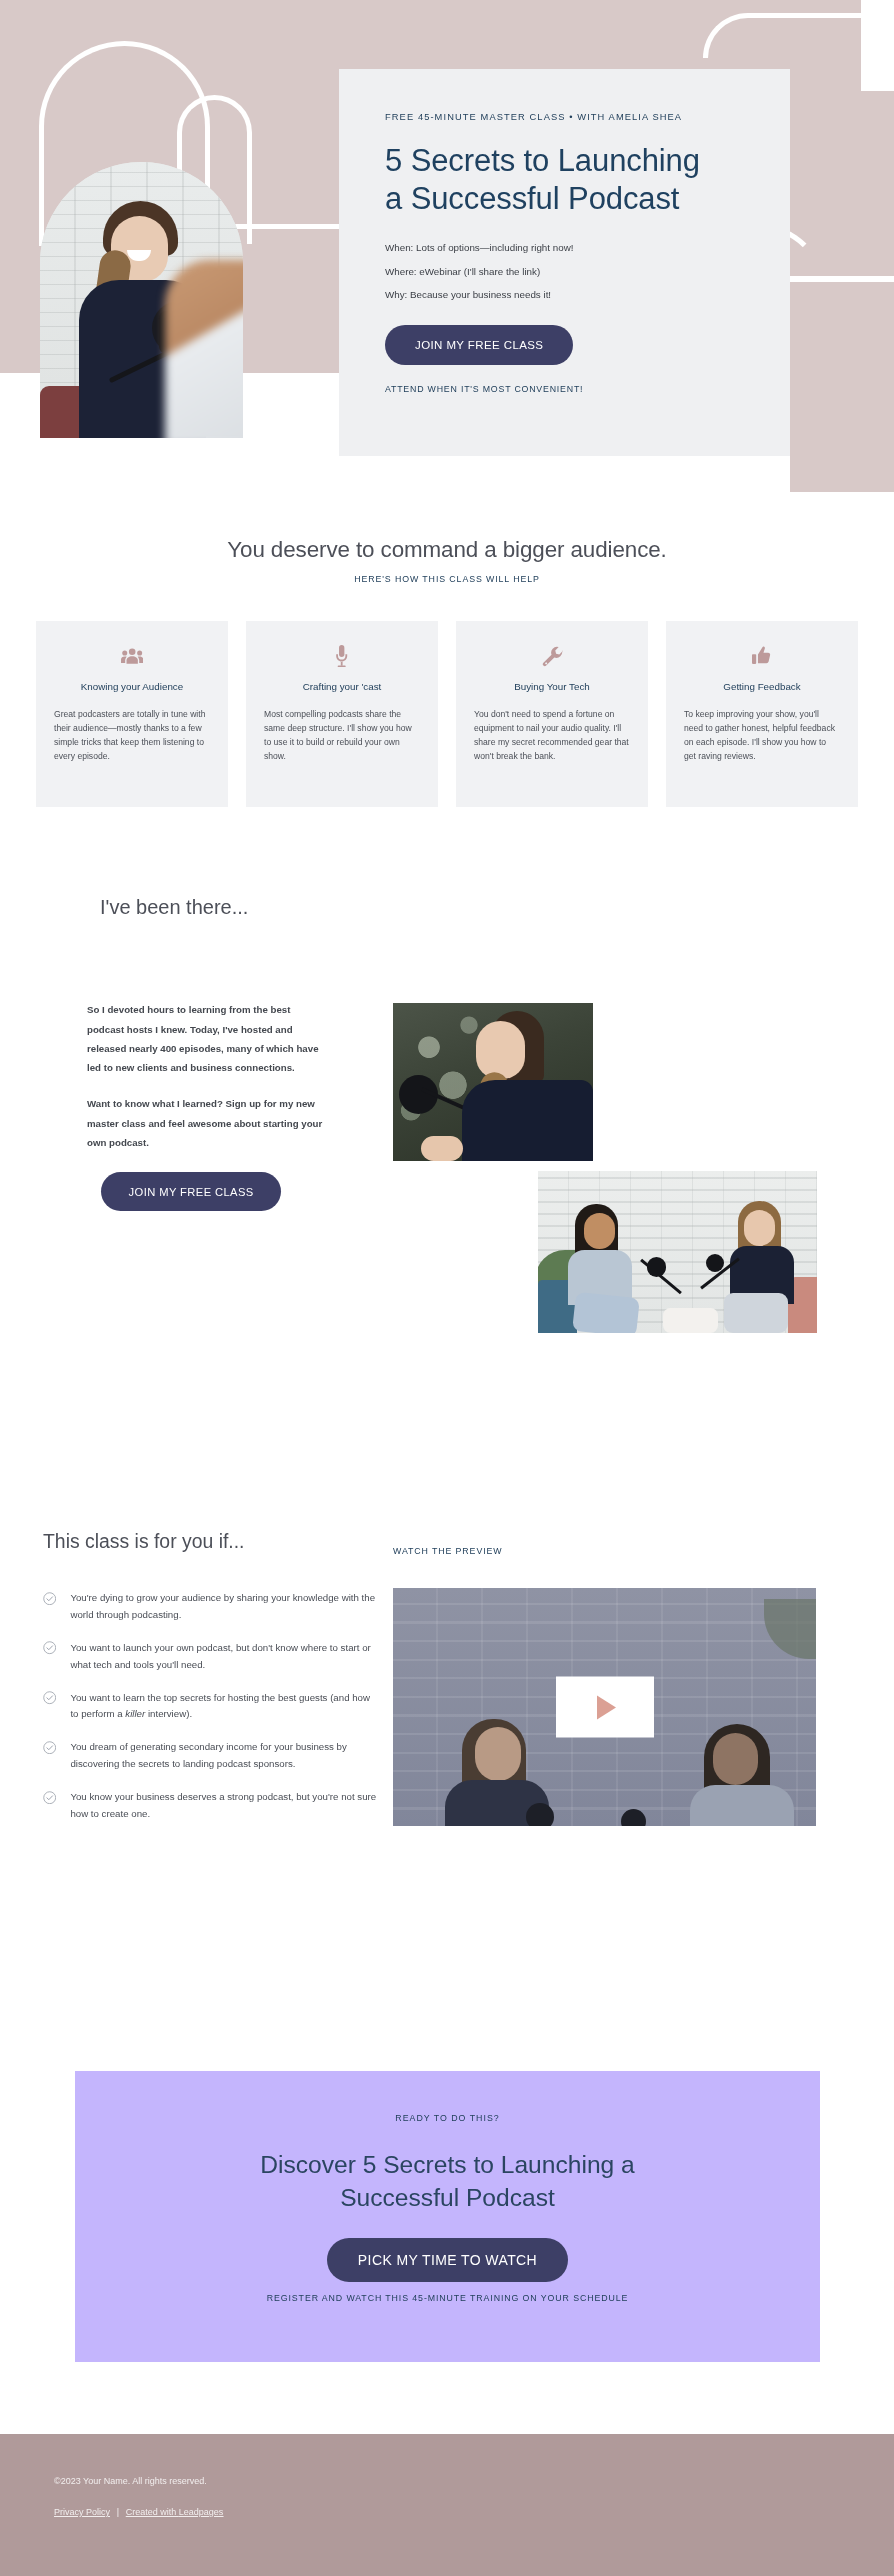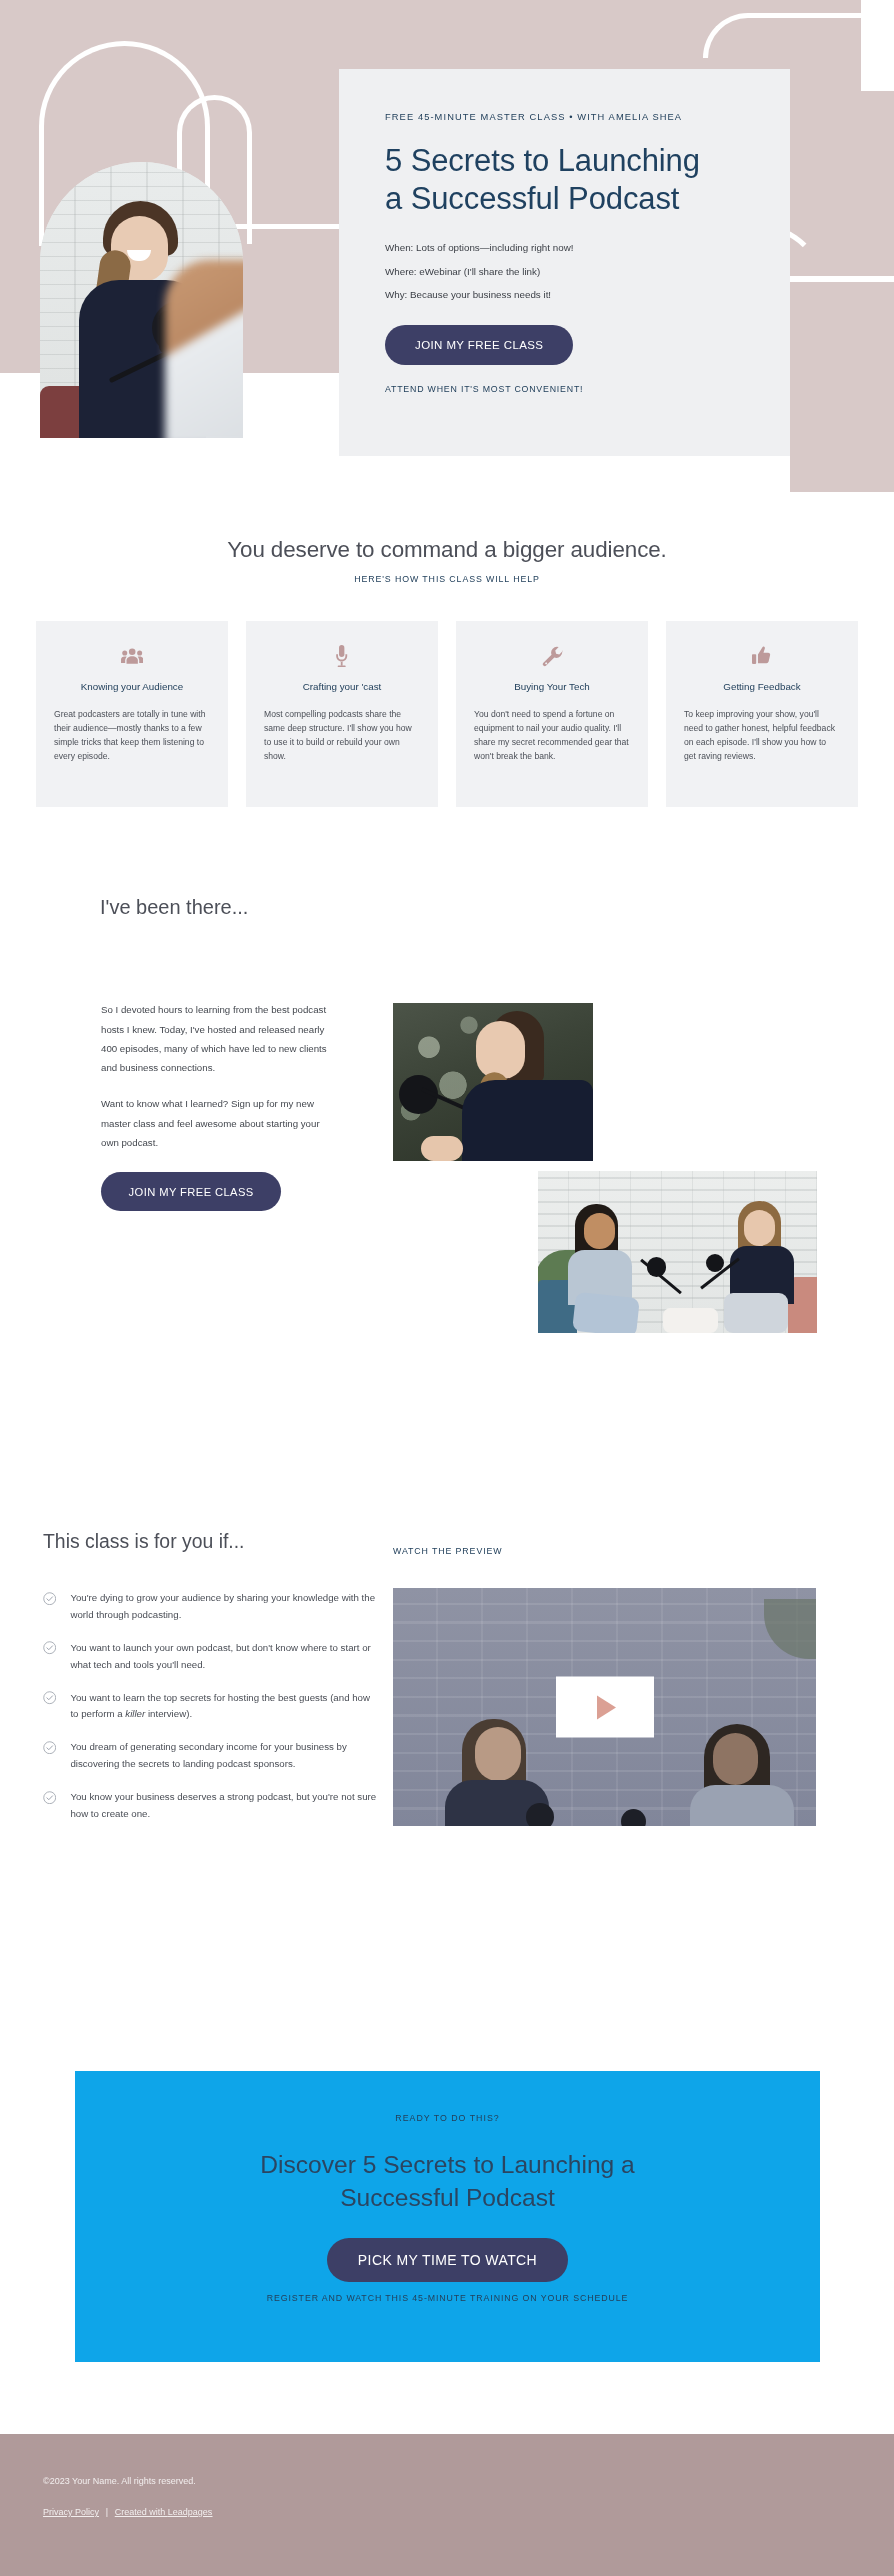--- a/index.html
+++ b/index.html
@@ -172,21 +172,21 @@
   .story { position:relative; width:894px; height:596px; margin-top:75px; }
   .story-title {
     position:absolute; left:100px; top:13.4px;
     font-size:20px; color:#4c4f58; font-weight:400;
   }
   .story-intro {
     position:absolute; left:101px; top:57px; width:626px;
     font-size:10px; line-height:1.95; color:#44484f;
   }
   .story-col {
-    position:absolute; left:101px; top:118px; width:237px;
+    position:absolute; left:87px; top:118px; width:237px;font-weight:bold;
   }
   .story-col p {
     font-size:9.7px; line-height:2.0; color:#44484f; margin-bottom:16.4px;
   }
   .story-btn {
     position:absolute; left:101px; top:290px;
     padding:13.4px 27.6px; font-size:11.2px; letter-spacing:0.4px;
   }
 
   .img-a {
@@ -312,40 +312,40 @@
   .play-tri {
     width:0; height:0; border-left:19.4px solid #dba094;
     border-top:12px solid transparent; border-bottom:12px solid transparent;
     margin-left:4.5px;
   }
 
   
   .cta-wrap { position:relative; width:894px; height:313px; margin-top:64px; }
   .cta {
     position:absolute; left:75px; top:0; width:745px; height:291px;
-    background:#0ea5e9; text-align:center; padding-top:42px;
+    background:#c4b5fd; text-align:center; padding-top:42px;
   }
   .cta-eyebrow {
     font-size:8.8px; letter-spacing:1px; color:#23415c; text-transform:uppercase;
   }
   .cta-title {
     margin-top:24.6px; font-size:24.6px; line-height:1.35; color:#2b4561;
     font-weight:400;
   }
   .cta-btn { margin-top:24px; padding:14px 31px; font-size:14px; letter-spacing:0.4px; }
   .cta-foot {
     margin-top:11px; font-size:8.8px; letter-spacing:0.9px; color:#23415c;
     text-transform:uppercase;
     text-align:center;
   }
 
   
   .footer {
     position:absolute; left:0; bottom:0; width:894px; height:142px;
-    background:#b09a9a; padding:42px 0 0 43px;
+    background:#b09a9a; padding:42px 0 0 54px;
   }
   .footer-copy { font-size:9px; color:#f2eeee; }
   .footer-links { margin-top:21px; font-size:9px; color:#f2eeee;text-decoration:underline; }
   .footer-links a { color:#f2eeee; text-decoration:underline; }
   .footer-links span.sep { margin:0 6.7px; text-decoration:none; display:inline-block; }
 </style>
 </head>
 <body>
 
 <section class="hero">

